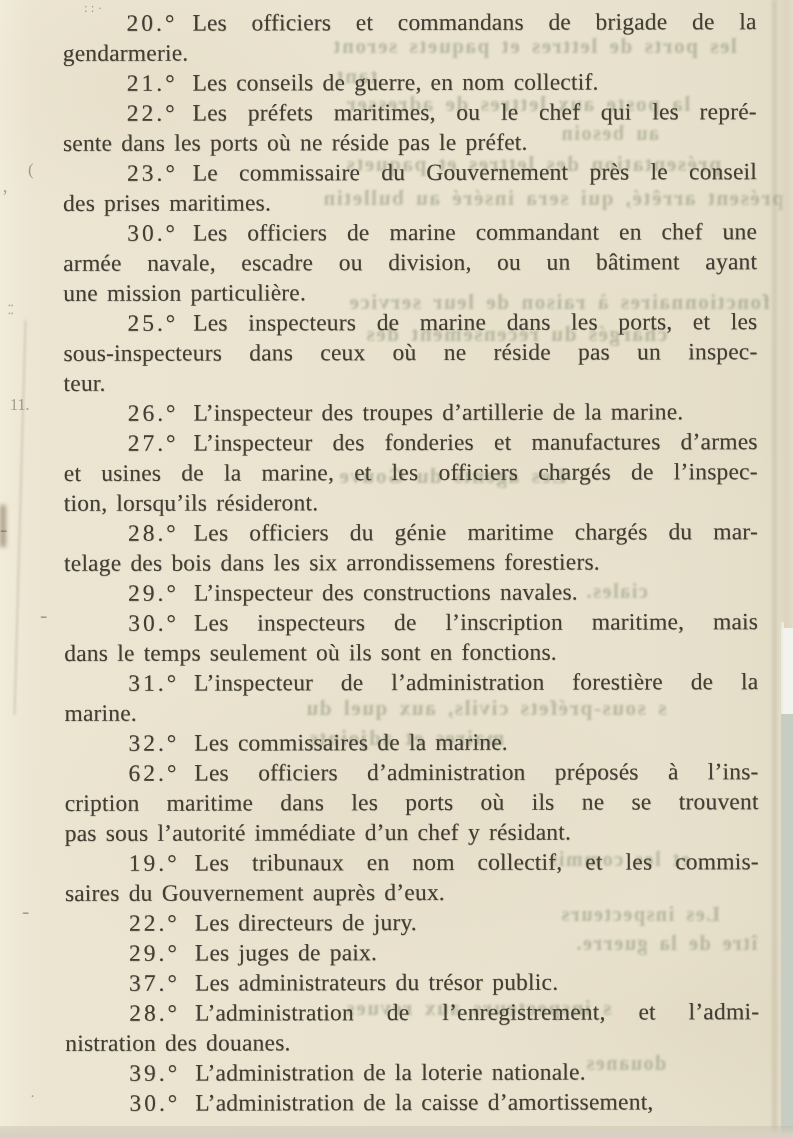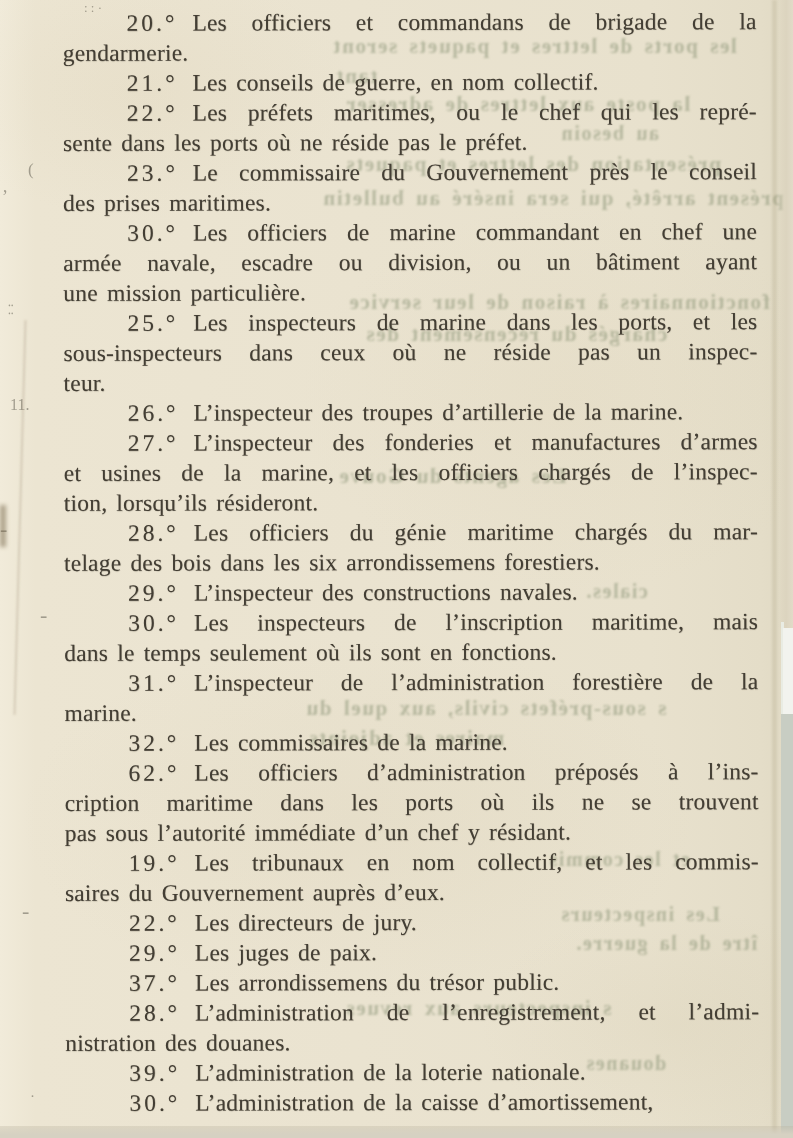--- a/index.html
+++ b/index.html
@@ -154,21 +154,21 @@
         <div class="line first full"><span class="num">19.°</span><span>Les tribunaux en nom collectif, et les commis-</span></div>
         <div class="line last">saires du Gouvernement auprès d’eux.</div>
       </div>
       <div class="para">
         <div class="line first last"><span class="num">22.°</span><span>Les directeurs de jury.</span></div>
       </div>
       <div class="para">
         <div class="line first last"><span class="num">29.°</span><span>Les juges de paix.</span></div>
       </div>
       <div class="para">
-        <div class="line first last"><span class="num">37.°</span><span>Les arrondissemens du trésor public.</span></div>
+        <div class="line first last"><span class="num">37.°</span><span>Les administrateurs du trésor public.</span></div>
       </div>
       <div class="para">
         <div class="line first full"><span class="num">28.°</span><span>L’administration de l’enregistrement, et l’admi-</span></div>
         <div class="line last">nistration des douanes.</div>
       </div>
       <div class="para">
         <div class="line first last"><span class="num">39.°</span><span>L’administration de la loterie nationale.</span></div>
       </div>
       <div class="para">
         <div class="line first last"><span class="num">30.°</span><span>L’administration de la caisse d’amortissement,</span></div>

